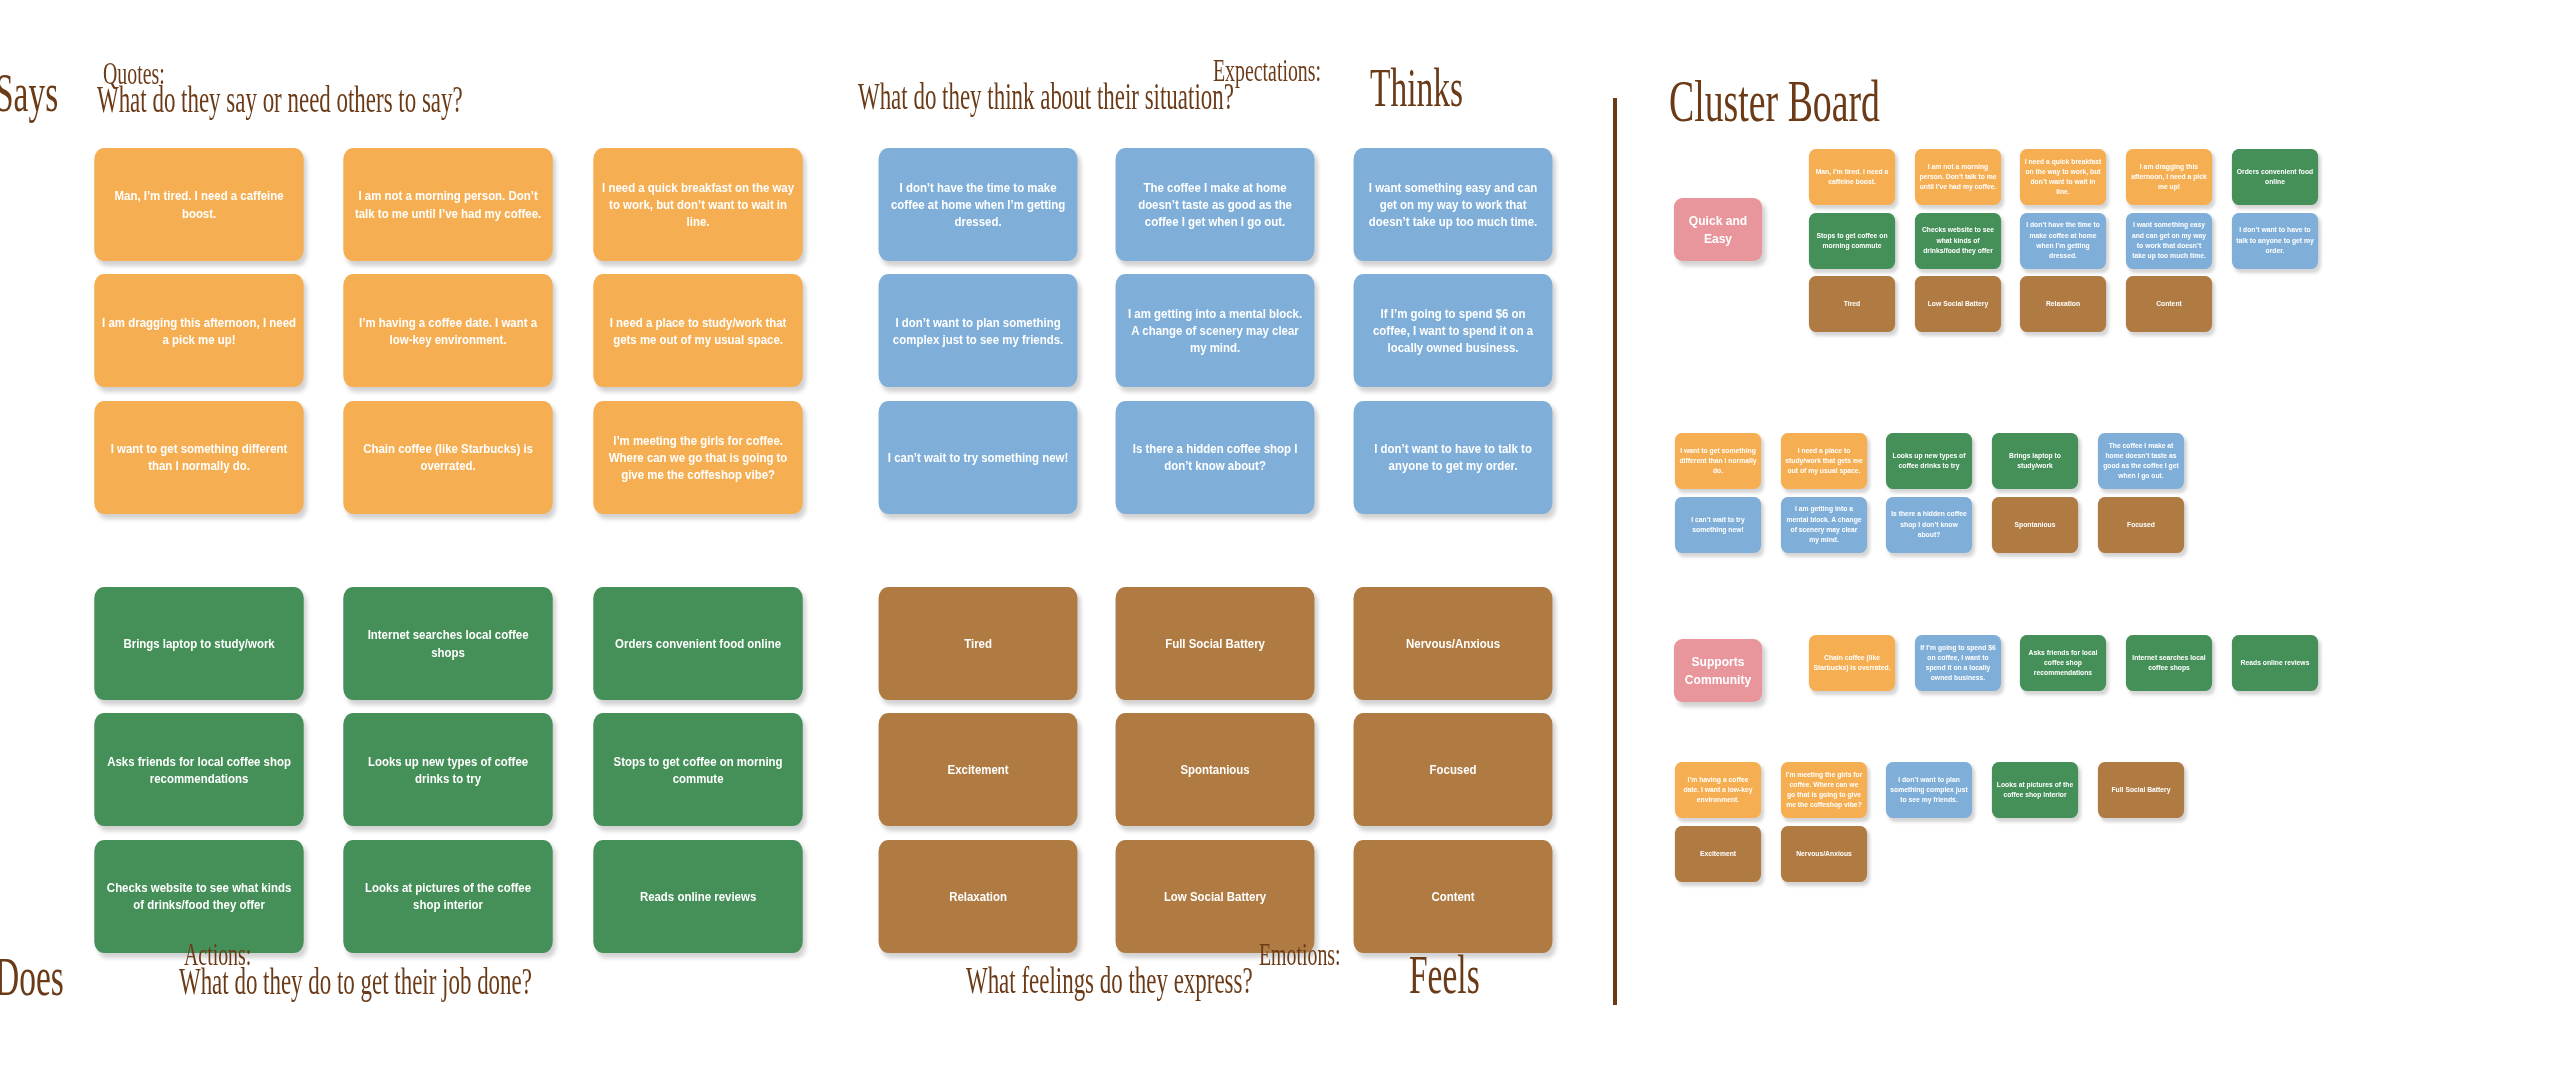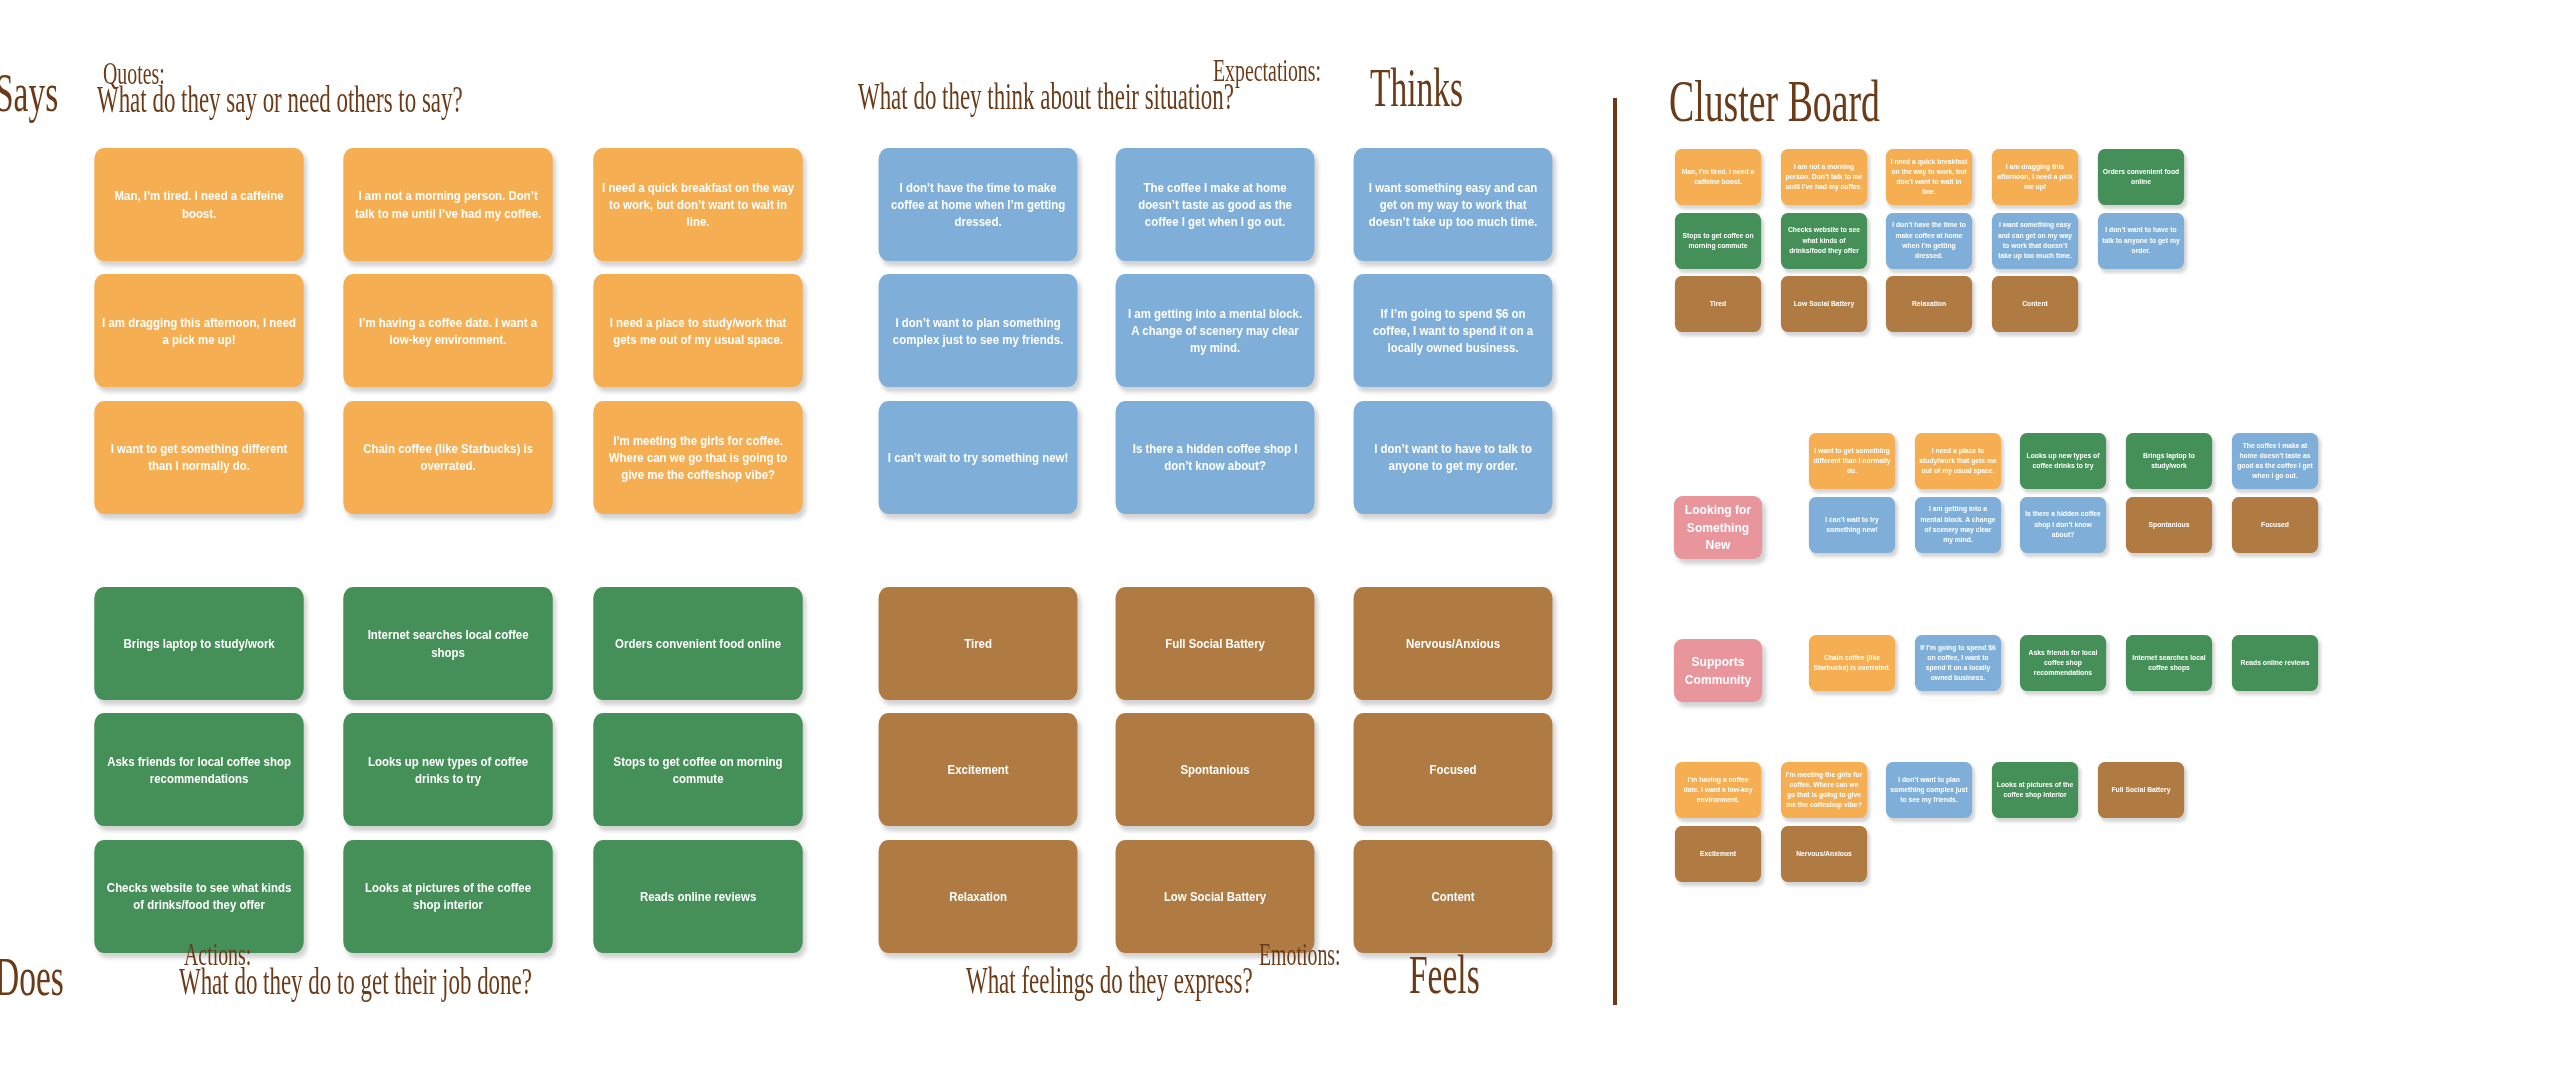--- a/index.html
+++ b/index.html
@@ -199,20 +199,25 @@
   <div class="hdr hdr-small" style="left:1259px; top:938px; transform-origin:left top;">Emotions:</div>
   <div class="hdr hdr-mid" style="left:966px; top:962px; transform-origin:left top;">What feelings do they express?</div>
   <div class="hdr hdr-big" style="left:1409px; top:948px; transform-origin:left top;">Feels</div>
 
   <div class="divider" style="left:1613px; top:98px; width:3.6px; height:907px;"></div>
 
   <div class="board-title" style="left:1669px; top:67px;">Cluster Board</div>
 
   <div id="cluster-board">
       <div class="cluster-row" style="left: 1669px; top: 149px;">
+        <div style="width: 134px; padding-top: 49px;">
+          <div class="cluster-label">
+            <span>Quick and Easy</span>
+          </div>
+        </div>
         <div class="cluster-cards">
           <div class="card c-says">
             <span>Man, I’m tired. I need a caffeine boost.</span>
           </div>
           <div class="card c-says">
             <span>I am not a morning person. Don’t talk to me until I’ve had my coffee.</span>
           </div>
           <div class="card c-says">
             <span>I need a quick breakfast on the way to work, but don’t want to wait in line.</span>
           </div>
@@ -245,25 +250,20 @@
           </div>
           <div class="card c-feels">
             <span>Relaxation</span>
           </div>
           <div class="card c-feels">
             <span>Content</span>
           </div>
         </div>
       </div>
       <div class="cluster-row" style="left: 1669px; top: 433px;">
-        <div style="width: 134px; padding-top: 63px;">
-          <div class="cluster-label">
-            <span>Looking for Something New</span>
-          </div>
-        </div>
         <div class="cluster-cards">
           <div class="card c-says">
             <span>I want to get something different than I normally do.</span>
           </div>
           <div class="card c-says">
             <span>I need a place to study/work that gets me out of my usual space.</span>
           </div>
           <div class="card c-does">
             <span>Looks up new types of coffee drinks to try</span>
           </div>

